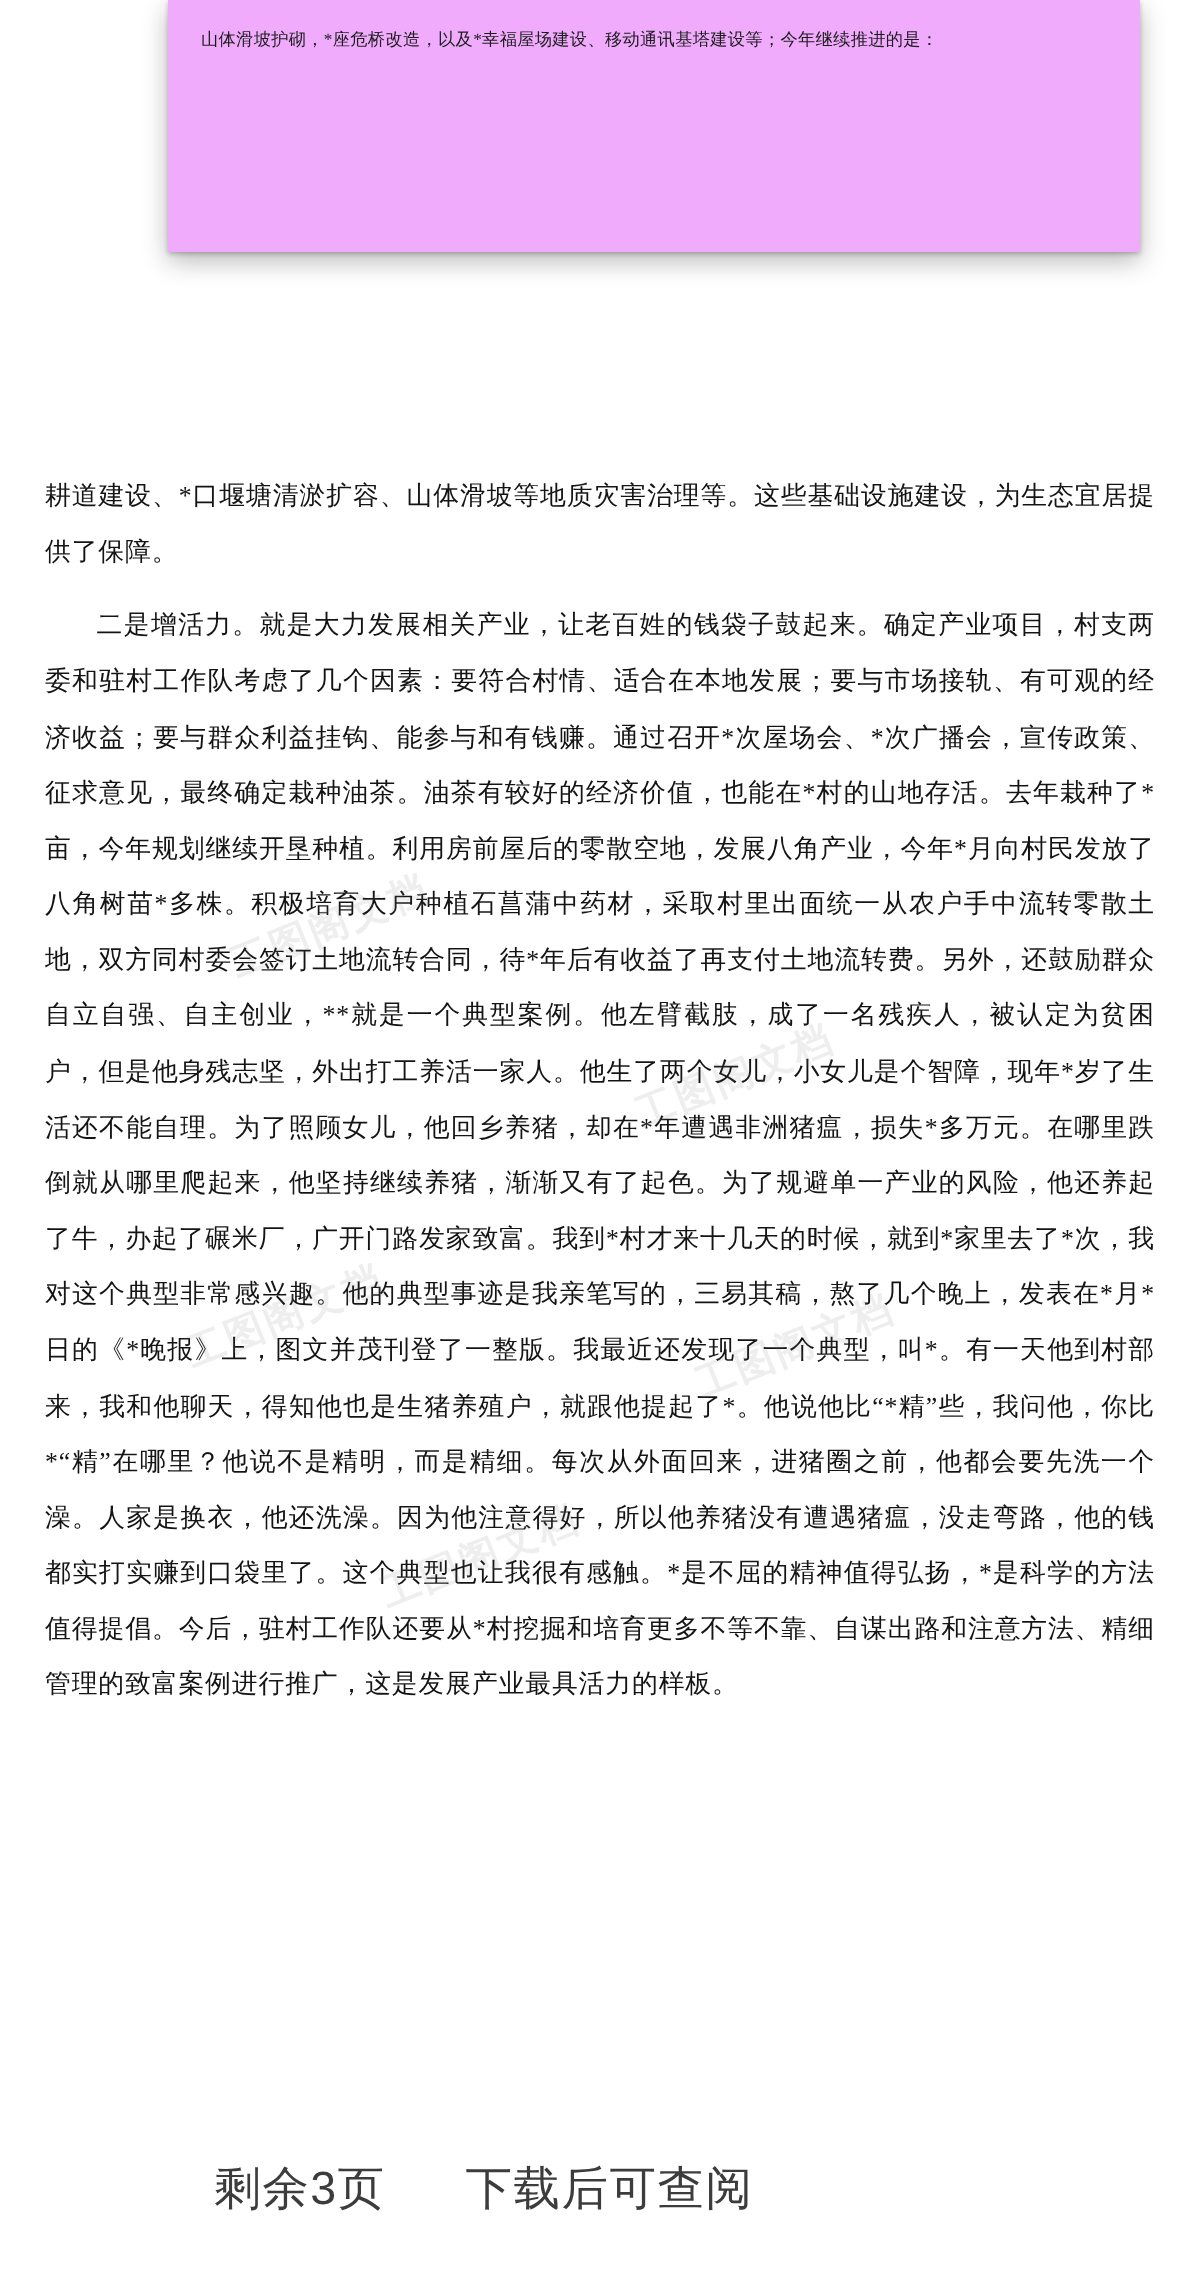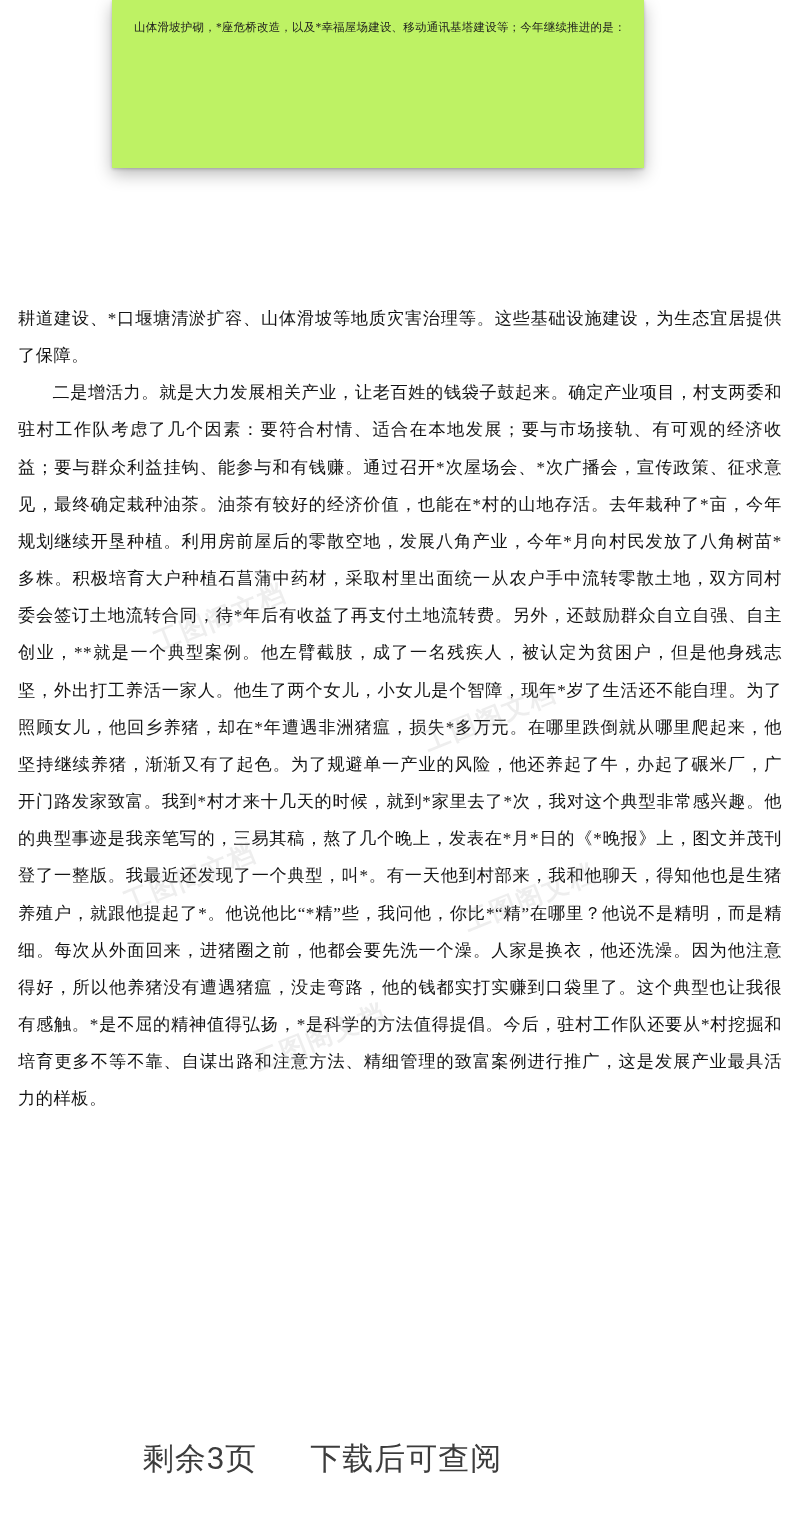--- a/index.html
+++ b/index.html
@@ -14,23 +14,23 @@
     color: #1a1a1a;
     position: relative;
     overflow: hidden;
   }
 
   
   .preview-card {
     position: absolute;
     left: 112px;
     top: 0;
-    width: 532px;
+    width: 648px;
     height: 168px;
-    background: #bef264;
+    background: #f0abfc;
     box-shadow: 0 6px 16px rgba(0,0,0,0.28), 0 1px 3px rgba(0,0,0,0.22);
     box-sizing: border-box;
     padding: 14px 22px 0 22px;
   }
   .preview-line {
     font-size: 11.5px;
     line-height: 2.35;
     letter-spacing: 0.2px;
     color: #1c1c1c;
     text-align: left;
@@ -46,21 +46,21 @@
     padding: 0 18px;
     box-sizing: border-box;
   }
   .para {
     font-size: 17.2px;
     line-height: 2.16;
     letter-spacing: 0.6px;
     text-align: justify;
     text-justify: inter-ideograph;
     color: #141414;
-    margin: 0;
+    margin: 12px;
   }
   .para.indent {
     text-indent: 2em;
   }
 
   
   .wm {
     position: absolute;
     color: rgba(120,120,120,0.13);
     font-size: 26px;

